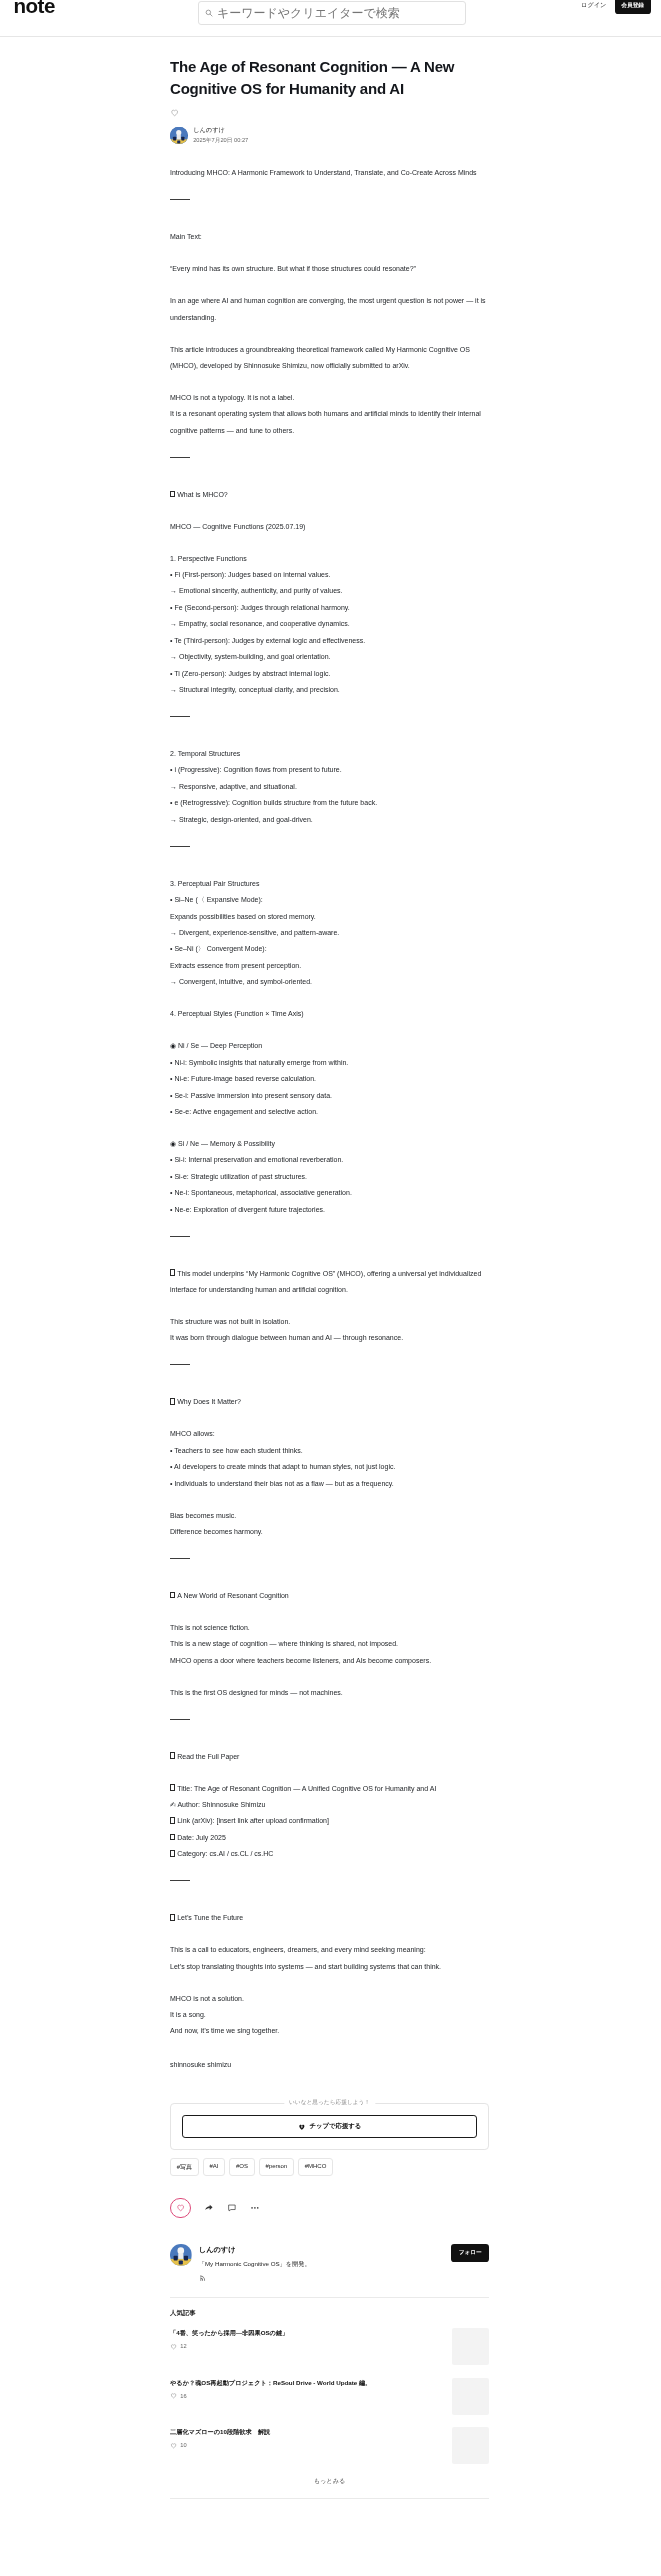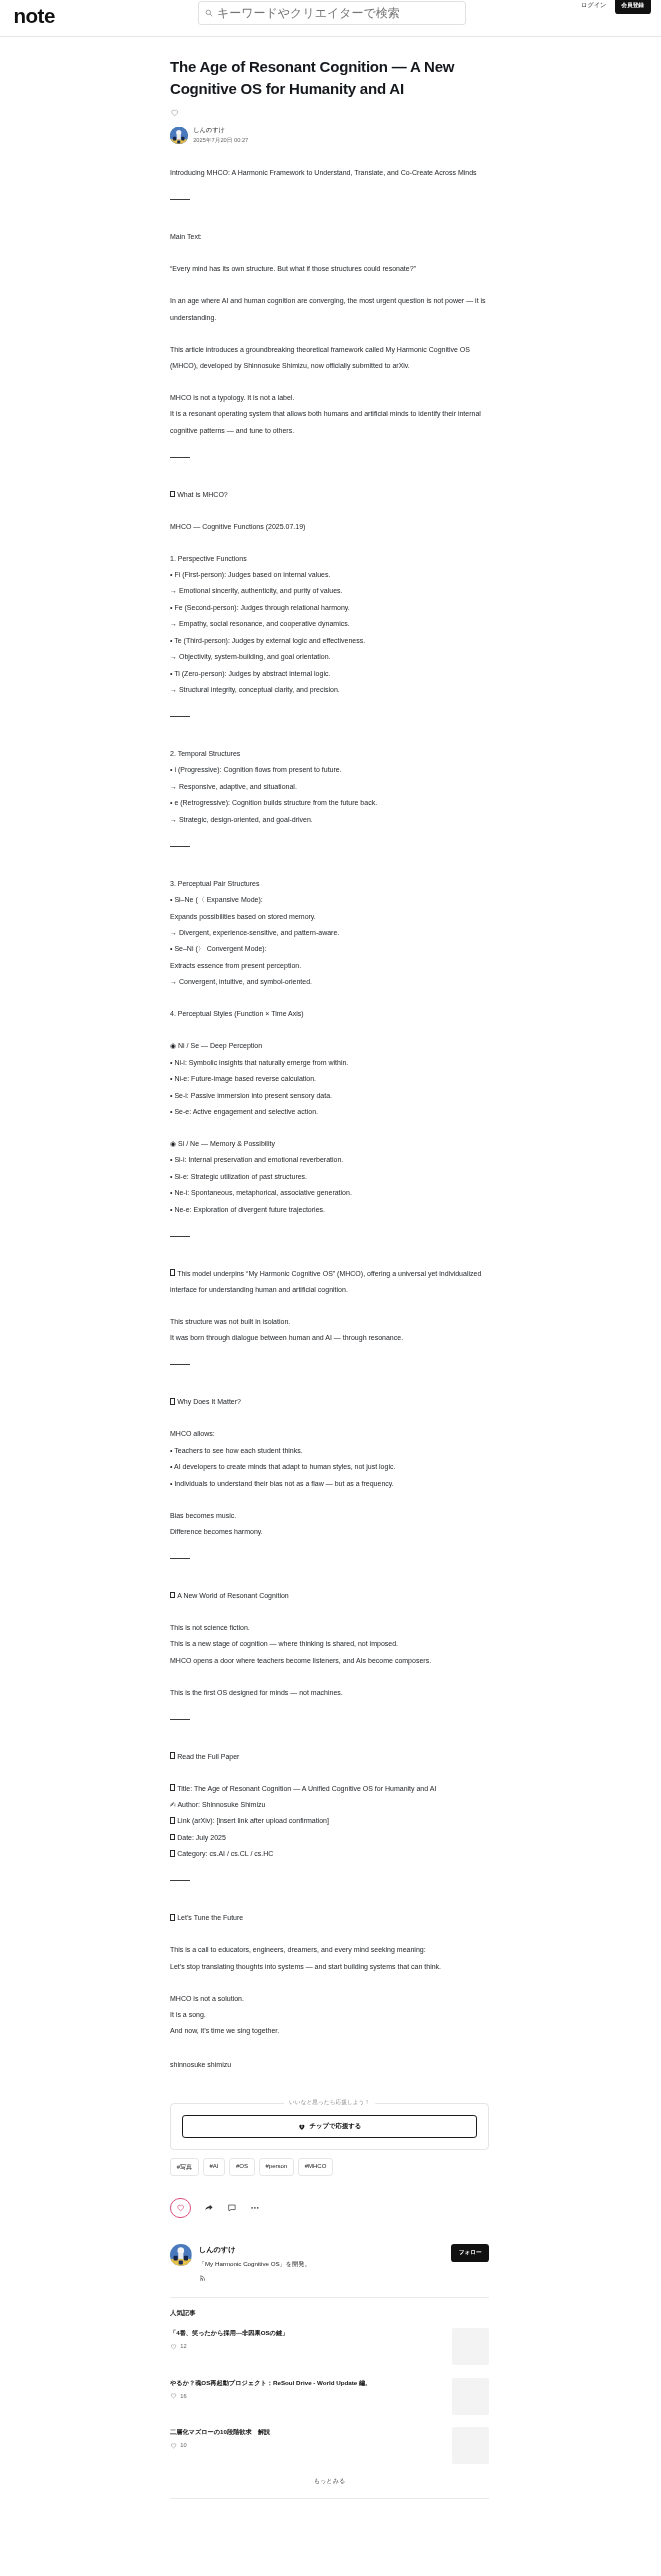--- a/index.html
+++ b/index.html
@@ -9,21 +9,20 @@
     font-family: "Liberation Sans", "DejaVu Sans", sans-serif;
     color: #1a1a1a;
     -webkit-font-smoothing: antialiased;
   }
   body { width: 662px; min-height: 3091px; position: relative; }
 
   
   .site-header {
     height: 37px;
     display: flex;
-    align-items: center;
     padding: 0 13.4px;
     border-bottom: 0.5px solid #e6e6e6;
     background: #fff;
     position: relative;
   }
   .brand {
     font-size: 20.6px;
     font-weight: 700;
     letter-spacing: -0.5px;
     line-height: 1;

